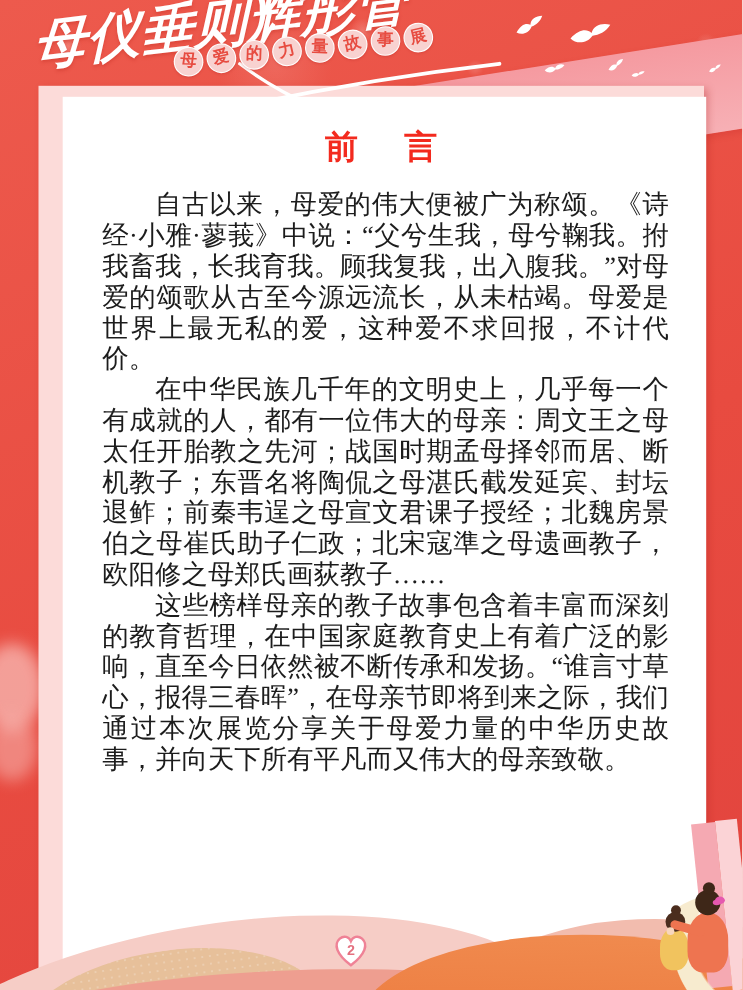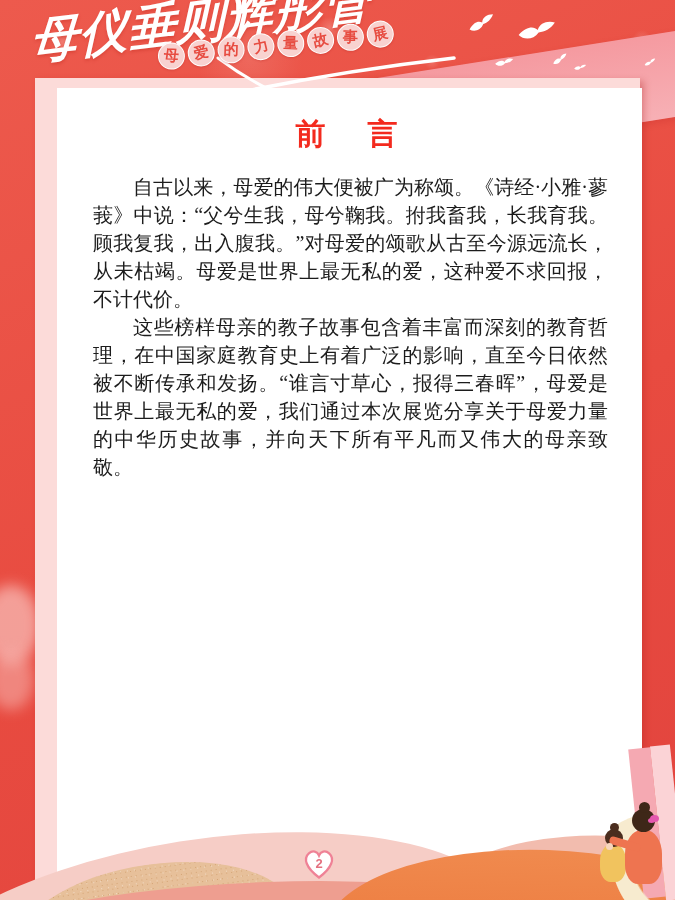--- a/index.html
+++ b/index.html
@@ -40,21 +40,21 @@
     transform:rotate(-6deg);transform-origin:left center;}
   .badge{width:27px;height:27px;border-radius:50%;background:#f8d2d0;border:1px solid rgba(255,255,255,.95);
     box-sizing:border-box;color:#e74c41;font-weight:bold;font-size:15px;line-height:24px;text-align:center;
     font-family:"Liberation Sans",sans-serif;box-shadow:0 1px 2px rgba(180,40,35,.3);}
   .badge:nth-child(odd){transform:rotate(8deg);}
   .badge:nth-child(even){transform:rotate(-7deg);}
   .dove{position:absolute;z-index:5;fill:#ffffff;}
   
   .section-title{margin:26px 0 0 0;text-align:center;color:#f32a1e;font-size:30px;font-weight:bold;
     font-family:"Liberation Sans","DejaVu Sans",sans-serif;letter-spacing:6px;}
-  .body-text{margin:18px 34px 0 36px;font-size:20px;line-height:28px;color:#1c1c1c;text-align:justify;}
+  .body-text{margin:18px 34px 0 36px;font-size:24px;line-height:28px;color:#1c1c1c;text-align:justify;}
   .body-text p{margin:0;text-indent:2em;}
   
   .wave{position:absolute;border-radius:50%;z-index:6;}
   .wave.pinklight{left:-120px;top:840px;width:640px;height:260px;background:#f6cdc6;transform:rotate(-9deg);}
   .wave.pinklight2{left:420px;top:838px;width:430px;height:210px;background:#f2bcae;transform:rotate(7deg);}
   .wave.tan{left:14px;top:864px;width:285px;height:140px;background:#e7c09a;transform:rotate(-8deg);
     background-image:radial-gradient(rgba(255,255,255,.45) 12%,transparent 13%),
       radial-gradient(rgba(197,142,88,.55) 10%,transparent 11%);
     background-size:7px 7px,5px 5px;background-position:0 0,3px 2px;}
   .wave.salmon{left:-80px;top:882px;width:700px;height:160px;background:#ee9e90;transform:rotate(-2deg);}
@@ -94,21 +94,22 @@
   <div class="pink-sheet"></div>
   <div class="cloud c1"></div>
   <div class="cloud c2"></div>
 
   <div class="card-frame"></div>
 
   <div class="card-white">
     <h1 class="section-title">前　言</h1>
     <div class="body-text">
       <p>自古以来，母爱的伟大便被广为称颂。《诗经·小雅·蓼莪》中说：“父兮生我，母兮鞠我。拊我畜我，长我育我。顾我复我，出入腹我。”对母爱的颂歌从古至今源远流长，从未枯竭。母爱是世界上最无私的爱，这种爱不求回报，不计代价。</p>
-      <p>这些榜样母亲的教子故事包含着丰富而深刻的教育哲理，在中国家庭教育史上有着广泛的影响，直至今日依然被不断传承和发扬。“谁言寸草心，报得三春晖”，母爱是世界上最无私的爱，我们通过本次展览分享关于母爱力量的中华历史故事，并向天下所有平凡而又伟大的母亲致敬。</p>
+      <p>在中华民族几千年的文明史上，几乎每一个有成就的人，都有一位伟大的母亲：周文王之母太任开胎教之先河；战国时期孟母择邻而居、断机教子；东晋名将陶侃之母湛氏截发延宾、封坛退鲊；前秦韦逞之母宣文君课子授经；北魏房景伯之母崔氏助子仁政；北宋寇準之母遗画教子，欧阳修之母郑氏画荻教子……</p>
+      <p>这些榜样母亲的教子故事包含着丰富而深刻的教育哲理，在中国家庭教育史上有着广泛的影响，直至今日依然被不断传承和发扬。“谁言寸草心，报得三春晖”，在母亲节即将到来之际，我们通过本次展览分享关于母爱力量的中华历史故事，并向天下所有平凡而又伟大的母亲致敬。</p>
     </div>
   </div>
 
   <svg class="swoosh" style="left:140px;top:52px;" width="320" height="70" viewBox="0 0 320 70">
     <path d="M6 62 C100 38 210 18 314 6" stroke="#ffffff" stroke-width="3.5" fill="none" stroke-linecap="round"></path>
     <path d="M78 6 C110 30 150 52 205 64" stroke="#ffffff" stroke-width="3" fill="none" stroke-linecap="round"></path>
   </svg>
 
   <div class="main-title">母仪垂则辉彤管</div>
 

